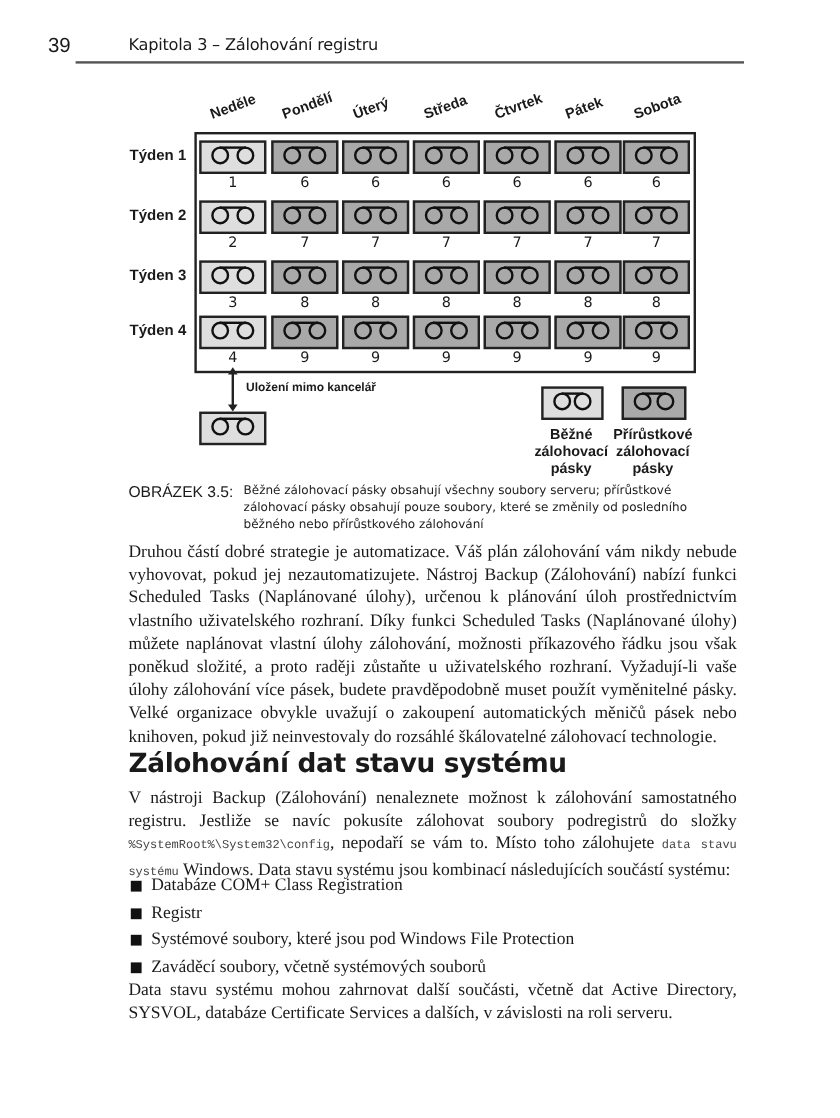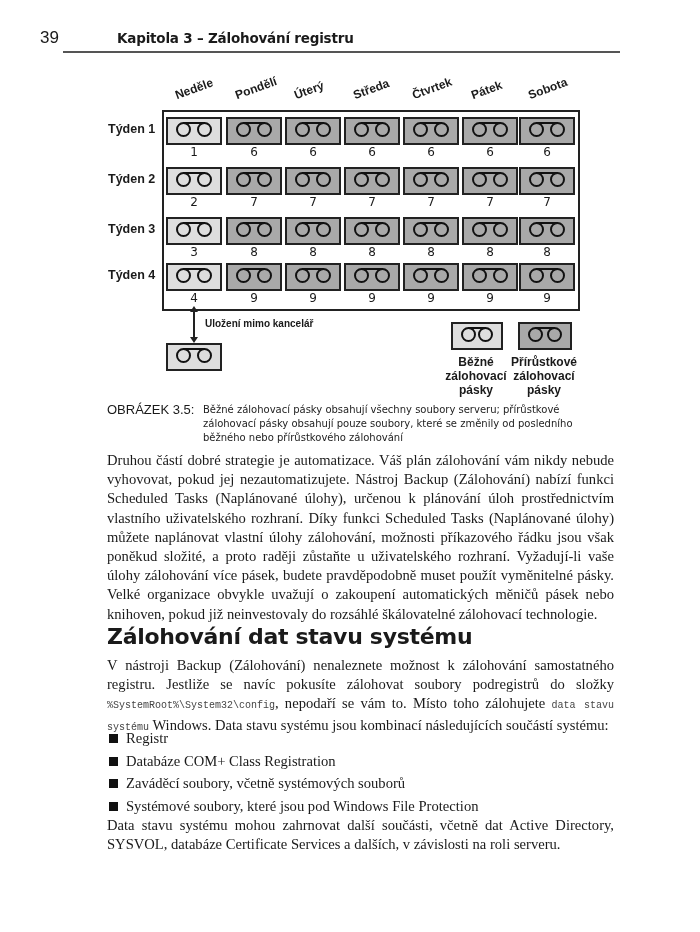--- a/index.html
+++ b/index.html
@@ -1,21 +1,21 @@
 <!DOCTYPE html>
 <html><head>
 <meta charset="utf-8">
 <style>
   html, body { margin:0; padding:0; }
   body { width:700px; height:932px; background:#ffffff; position:relative; overflow:hidden; color:#1a1a1a; }
   .abs { position:absolute; }
   .serif { font-family: "Liberation Serif", "DejaVu Serif", serif; }
 
   #page-number { left:40px; top:28px; font-size:17px; font-family:"Liberation Sans", sans-serif; }
-  #running-head { left:117px; top:30px; font-size:13.5px; font-weight:bold; font-family:"DejaVu Sans", sans-serif; letter-spacing:-0.2px; }
+  #running-head { left:107px; top:30px; font-size:13.5px; font-weight:normal; font-family:"DejaVu Sans", sans-serif; letter-spacing:-0.2px; }
   #head-rule { left:63px; top:51px; width:557px; height:2px; background:#555; }
 
   .day-label { font-family:"Liberation Sans", sans-serif; font-weight:bold; font-size:12px; transform:rotate(-20deg); transform-origin:left bottom; white-space:nowrap; }
   .week-label { font-family:"Liberation Sans", sans-serif; font-weight:bold; font-size:12.5px; left:108px; }
 
   #schedule-frame { left:162px; top:110px; width:414px; height:197px; border:2px solid #222; box-sizing:content-box; }
 
   .tape { position:absolute; width:52px; height:24px; border:2px solid #222; box-sizing:content-box; }
   .tape.full { background:#dedede; }
   .tape.incr { background:#a9a9a9; }
@@ -278,19 +278,19 @@
   <div id="caption-text" class="abs">Běžné zálohovací pásky obsahují všechny soubory serveru; přírůstkové zálohovací pásky obsahují pouze soubory, které se změnily od posledního běžného nebo přírůstkového zálohování</div>
 </div>
 
 <p id="para1" class="abs para serif" style="margin:0;">Druhou částí dobré strategie je automatizace. Váš plán zálohování vám nikdy nebude vyhovovat, pokud jej nezautomatizujete. Nástroj Backup (Zálohování) nabízí funkci Scheduled Tasks (Naplánované úlohy), určenou k plánování úloh prostřednictvím vlastního uživatelského rozhraní. Díky funkci Scheduled Tasks (Naplánované úlohy) můžete naplánovat vlastní úlohy zálohování, možnosti příkazového řádku jsou však poněkud složité, a proto raději zůstaňte u uživatelského rozhraní. Vyžadují-li vaše úlohy zálohování více pásek, budete pravděpodobně muset použít vyměnitelné pásky. Velké organizace obvykle uvažují o zakoupení automatických měničů pásek nebo knihoven, pokud již neinvestovaly do rozsáhlé škálovatelné zálohovací technologie.</p>
 
 <div id="section-heading" class="abs">Zálohování dat stavu systému</div>
 
 <p id="para2" class="abs para serif" style="margin:0;"><span>V nástroji Backup (Zálohování) nenaleznete možnost k zálohování samostatného registru. Jestliže se navíc pokusíte zálohovat soubory podregistrů do složky </span><span class="code">%SystemRoot%\System32\config</span><span>, nepodaří se vám to. Místo toho zálohujete </span><span class="code">data stavu systému</span><span> Windows. Data stavu systému jsou kombinací následujících součástí systému:</span></p>
 
 <ul id="bullets" class="abs serif">
+  <li><span class="bullet"></span><span>Databáze COM+ Class Registration</span></li>
   <li><span class="bullet"></span><span>Registr</span></li>
-  <li><span class="bullet"></span><span>Databáze COM+ Class Registration</span></li>
+  <li><span class="bullet"></span><span>Systémové soubory, které jsou pod Windows File Protection</span></li>
   <li><span class="bullet"></span><span>Zaváděcí soubory, včetně systémových souborů</span></li>
-  <li><span class="bullet"></span><span>Systémové soubory, které jsou pod Windows File Protection</span></li>
 </ul>
 
 <p id="para3" class="abs para serif" style="margin:0;">Data stavu systému mohou zahrnovat další součásti, včetně dat Active Directory, SYSVOL, databáze Certificate Services a dalších, v závislosti na roli serveru.</p>
 
 </body></html>

